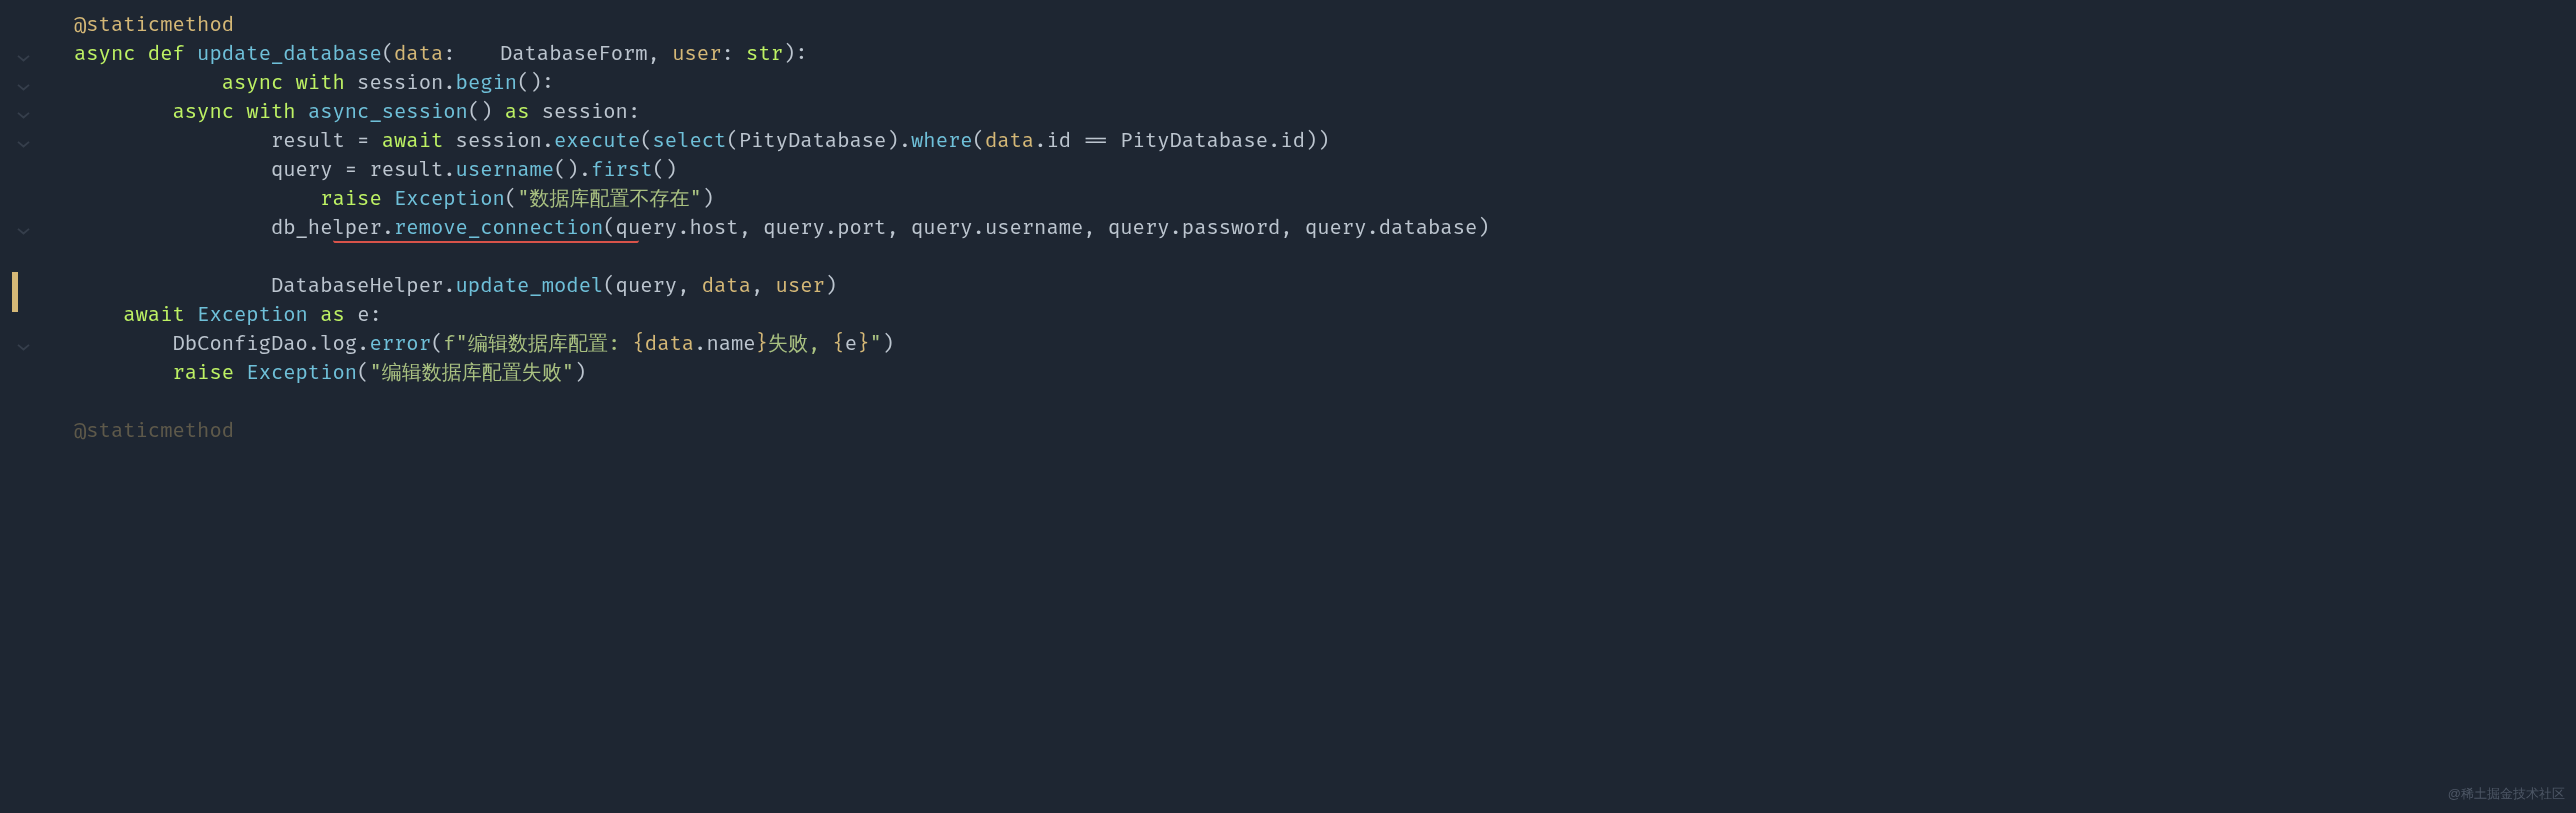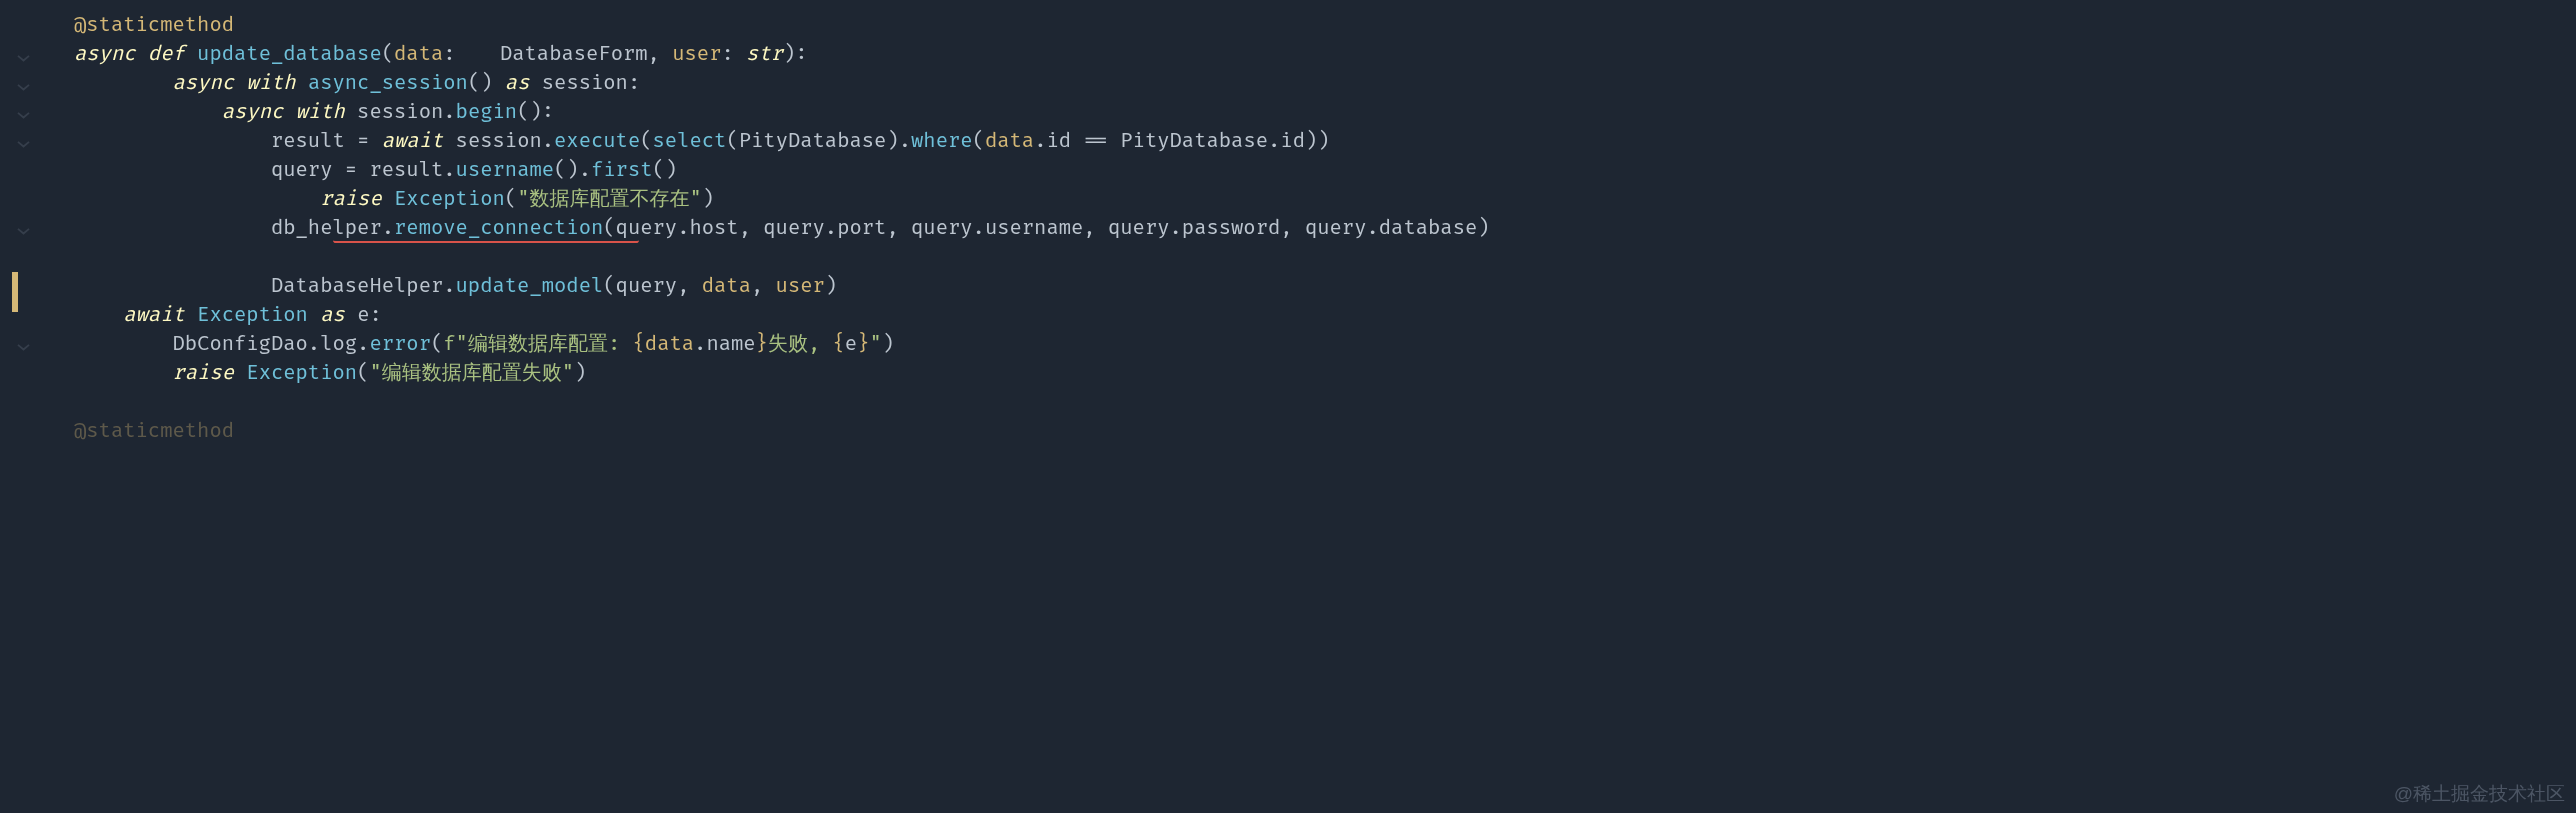--- a/index.html
+++ b/index.html
@@ -31,21 +31,21 @@
     }
     .code-area {
       position: absolute;
       left: 37px;
       top: 0;
       right: 0;
       padding: 11px 0 0 37px;
     }
     .line { white-space: pre; position: relative; }
     .decorator { color: #d5b877; }
-    .keyword { color: #fef9c3; font-style: italic; }
+    .keyword { color: #bef264; }
     .func-def { color: #6fc0d9; }
     .func-call { color: #6fc0d9; }
     .param { color: #d5b877; }
     .type { color: #bcc5cf; margin-left: 32px; }
     .punct { color: #bcc5cf; }
     .paren { color: #bcc5cf; }
     .op { color: #bcc5cf; }
     .ident { color: #bcc5cf; }
     .attr { color: #bcc5cf; }
     .string { color: #a9c181; }
@@ -62,21 +62,21 @@
     .change-bar {
       position: absolute;
       left: 12px;
       width: 5.5px;
       background: #d5b877;
     }
     .watermark {
       position: absolute;
       right: 11px;
       bottom: 5.5px;
-      font-size: 19px;
+      font-size: 13px;
       color: #7a8596;
       opacity: 0.5;
       font-family: sans-serif;
     }
   </style>
 </head>
 <body>
 
 <div class="gutter">
   <svg class="gutter-mark" style="top:55px" viewBox="0 0 14 10">
@@ -100,23 +100,23 @@
   <div class="change-bar" style="top:272px;height:40px"></div>
 </div>
 
 <div class="code-area">
 
 <div class="line"><span class="decorator">@staticmethod</span></div>
 
 <div class="line"><span class="keyword">async</span> <span class="keyword">def</span> <span class="func-def">update_database</span><span class="paren">(</span><span class="param">data</span><span class="punct">: </span><span class="type">DatabaseForm</span><span class="punct">, </span><span class="param">user</span><span class="punct">: </span><span class="keyword">str</span><span class="paren">)</span><span class="punct">:</span></div>
 
 
+<div class="line">            <span class="keyword">async</span> <span class="keyword">with</span> <span class="ident">session</span><span class="punct">.</span><span class="method">begin</span><span class="paren">()</span><span class="punct">:</span></div>
+
 <div class="line">        <span class="keyword">async</span> <span class="keyword">with</span> <span class="func-call">async_session</span><span class="paren">()</span> <span class="keyword">as</span> <span class="ident">session</span><span class="punct">:</span></div>
-
-<div class="line">            <span class="keyword">async</span> <span class="keyword">with</span> <span class="ident">session</span><span class="punct">.</span><span class="method">begin</span><span class="paren">()</span><span class="punct">:</span></div>
 
 <div class="line">                <span class="ident">result</span> <span class="op">=</span> <span class="keyword">await</span> <span class="ident">session</span><span class="punct">.</span><span class="method">execute</span><span class="paren">(</span><span class="func-call">select</span><span class="paren">(</span><span class="ident">PityDatabase</span><span class="paren">)</span><span class="punct">.</span><span class="method">where</span><span class="paren">(</span><span class="param">data</span><span class="punct">.</span><span class="attr">id</span> <span class="op">==</span> <span class="ident">PityDatabase</span><span class="punct">.</span><span class="attr">id</span><span class="paren">))</span></div>
 
 <div class="line">                <span class="ident">query</span> <span class="op">=</span> <span class="ident">result</span><span class="punct">.</span><span class="method">username</span><span class="paren">()</span><span class="punct">.</span><span class="method">first</span><span class="paren">()</span></div>
 
 
 <div class="line">                    <span class="keyword">raise</span> <span class="func-call">Exception</span><span class="paren">(</span><span class="string">"数据库配置不存在"</span><span class="paren">)</span></div>
 
 <div class="line">                <span class="ident">db_helper</span><span class="punct">.</span><span class="method">remove_connection</span><span class="paren">(</span><span class="ident">query</span><span class="punct">.</span><span class="attr">host</span><span class="punct">, </span><span class="ident">query</span><span class="punct">.</span><span class="attr">port</span><span class="punct">, </span><span class="ident">query</span><span class="punct">.</span><span class="attr">username</span><span class="punct">, </span><span class="ident">query</span><span class="punct">.</span><span class="attr">password</span><span class="punct">, </span><span class="ident">query</span><span class="punct">.</span><span class="attr">database</span><span class="paren">)</span>
   <div class="underline" style="left:259px; width:306px; top:23px;"></div>

